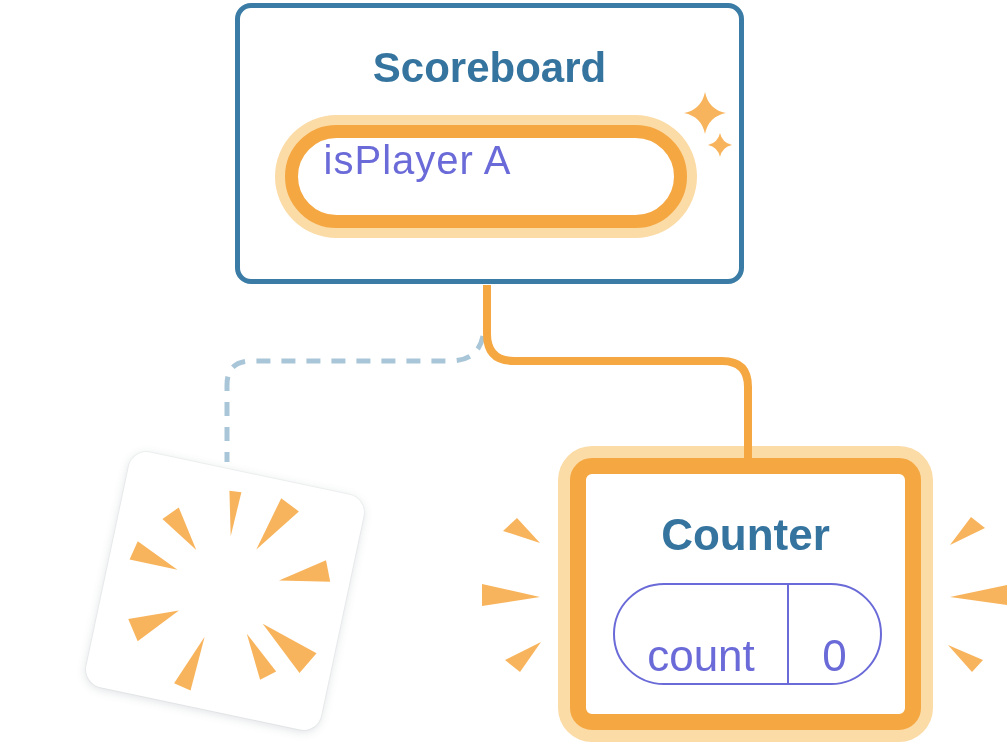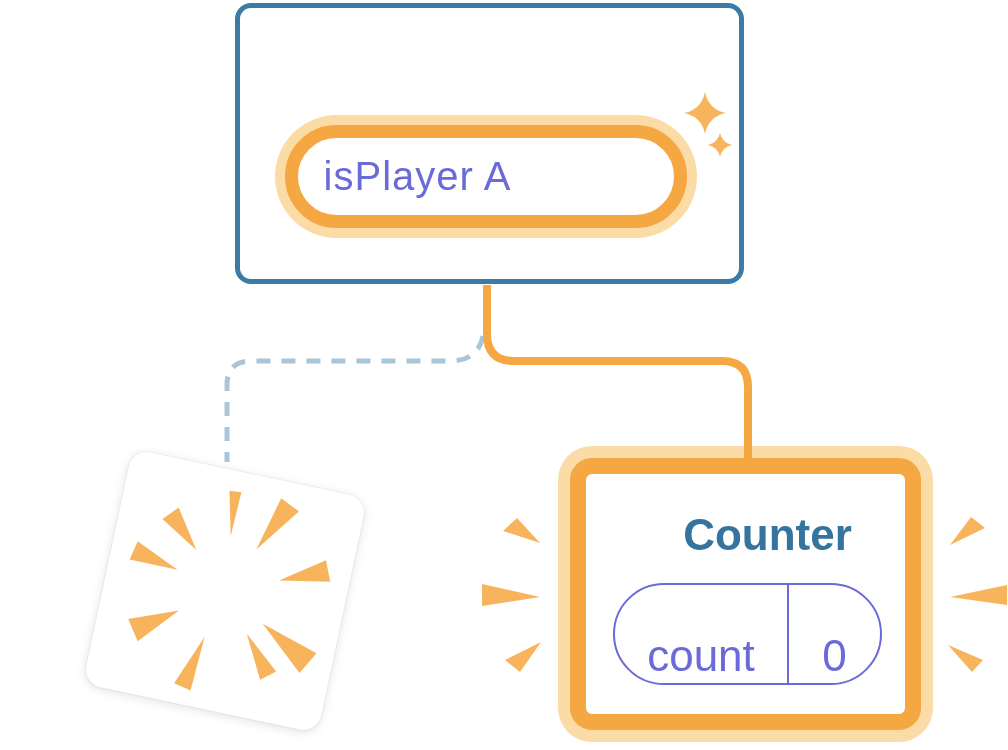--- a/index.html
+++ b/index.html
@@ -26,21 +26,21 @@
     font-size:42px;font-weight:600;
     color:var(--titleBlue,#35749E);
   }
   .state-pill{
     left:285px;top:125px;width:402px;height:103px;
     box-sizing:border-box;
     background:var(--cardBg,#fff);
     border:13px solid var(--orangeStrong,#F5A742);
     box-shadow:0 0 0 10px var(--orangeLight,#FBDBA6);
     border-radius:999px;
-    display:flex;align-items:center;
+    display:flex;align-items:flex-start;
     overflow:hidden;
   }
   .state-pill .cell{
     display:flex;align-items:center;justify-content:center;
   }
   .state-pill .cell.label{
     width:239px;
     font-size:40px;letter-spacing:1px;
     color:var(--purpleLabel,#6A6AD8);
   }
@@ -60,21 +60,20 @@
     background:var(--cardBg,#fff);
     border:16px solid var(--orangeStrong,#F5A742);
     box-shadow:0 0 0 12px var(--orangeLight,#FBDBA6);
     border-radius:22px;
   }
   .counter-title{
     left:570px;top:510px;width:351px;
     text-align:center;
     font-size:44px;font-weight:600;
     color:var(--titleBlue,#35749E);
-    padding-left:22px;
   }
   .counter-pill{
     left:613px;top:583px;width:269px;height:102px;
     box-sizing:border-box;
     background:var(--cardBg,#fff);
     border:2px solid var(--purpleLabel,#6A6AD8);
     border-radius:999px;
     display:flex;align-items:stretch;
     overflow:hidden;
   }
@@ -121,20 +120,21 @@
 
   <div class="abs counter-card"></div>
   <div class="abs counter-title">Counter</div>
   <div class="abs counter-pill">
     <div class="cell label">count</div>
     <div class="divider"></div>
     <div class="cell value">0</div>
   </div>
 
   <div class="abs sb-card"></div>
+  <div class="abs sb-title">Scoreboard</div>
   <div class="abs state-pill">
     <div class="cell label">isPlayer A</div>
     <div class="divider"></div>
   </div>
 
   <svg class="abs decor" width="1008" height="750" viewBox="0 0 1008 750">
 
     <path d="M 483 336 Q 478 361 450 361 L 251 361 Q 227 361 227 385 L 227 462" fill="none" style="stroke:var(--dashBlue,#A9C6D9)" stroke-width="5" stroke-dasharray="14 11"></path>
 
     <path d="M 487 285 L 487 334 Q 487 361 514 361 L 722 361 Q 748 361 748 387 L 748 459" fill="none" style="stroke:var(--orangeStrong,#F5A742)" stroke-width="8"></path>

